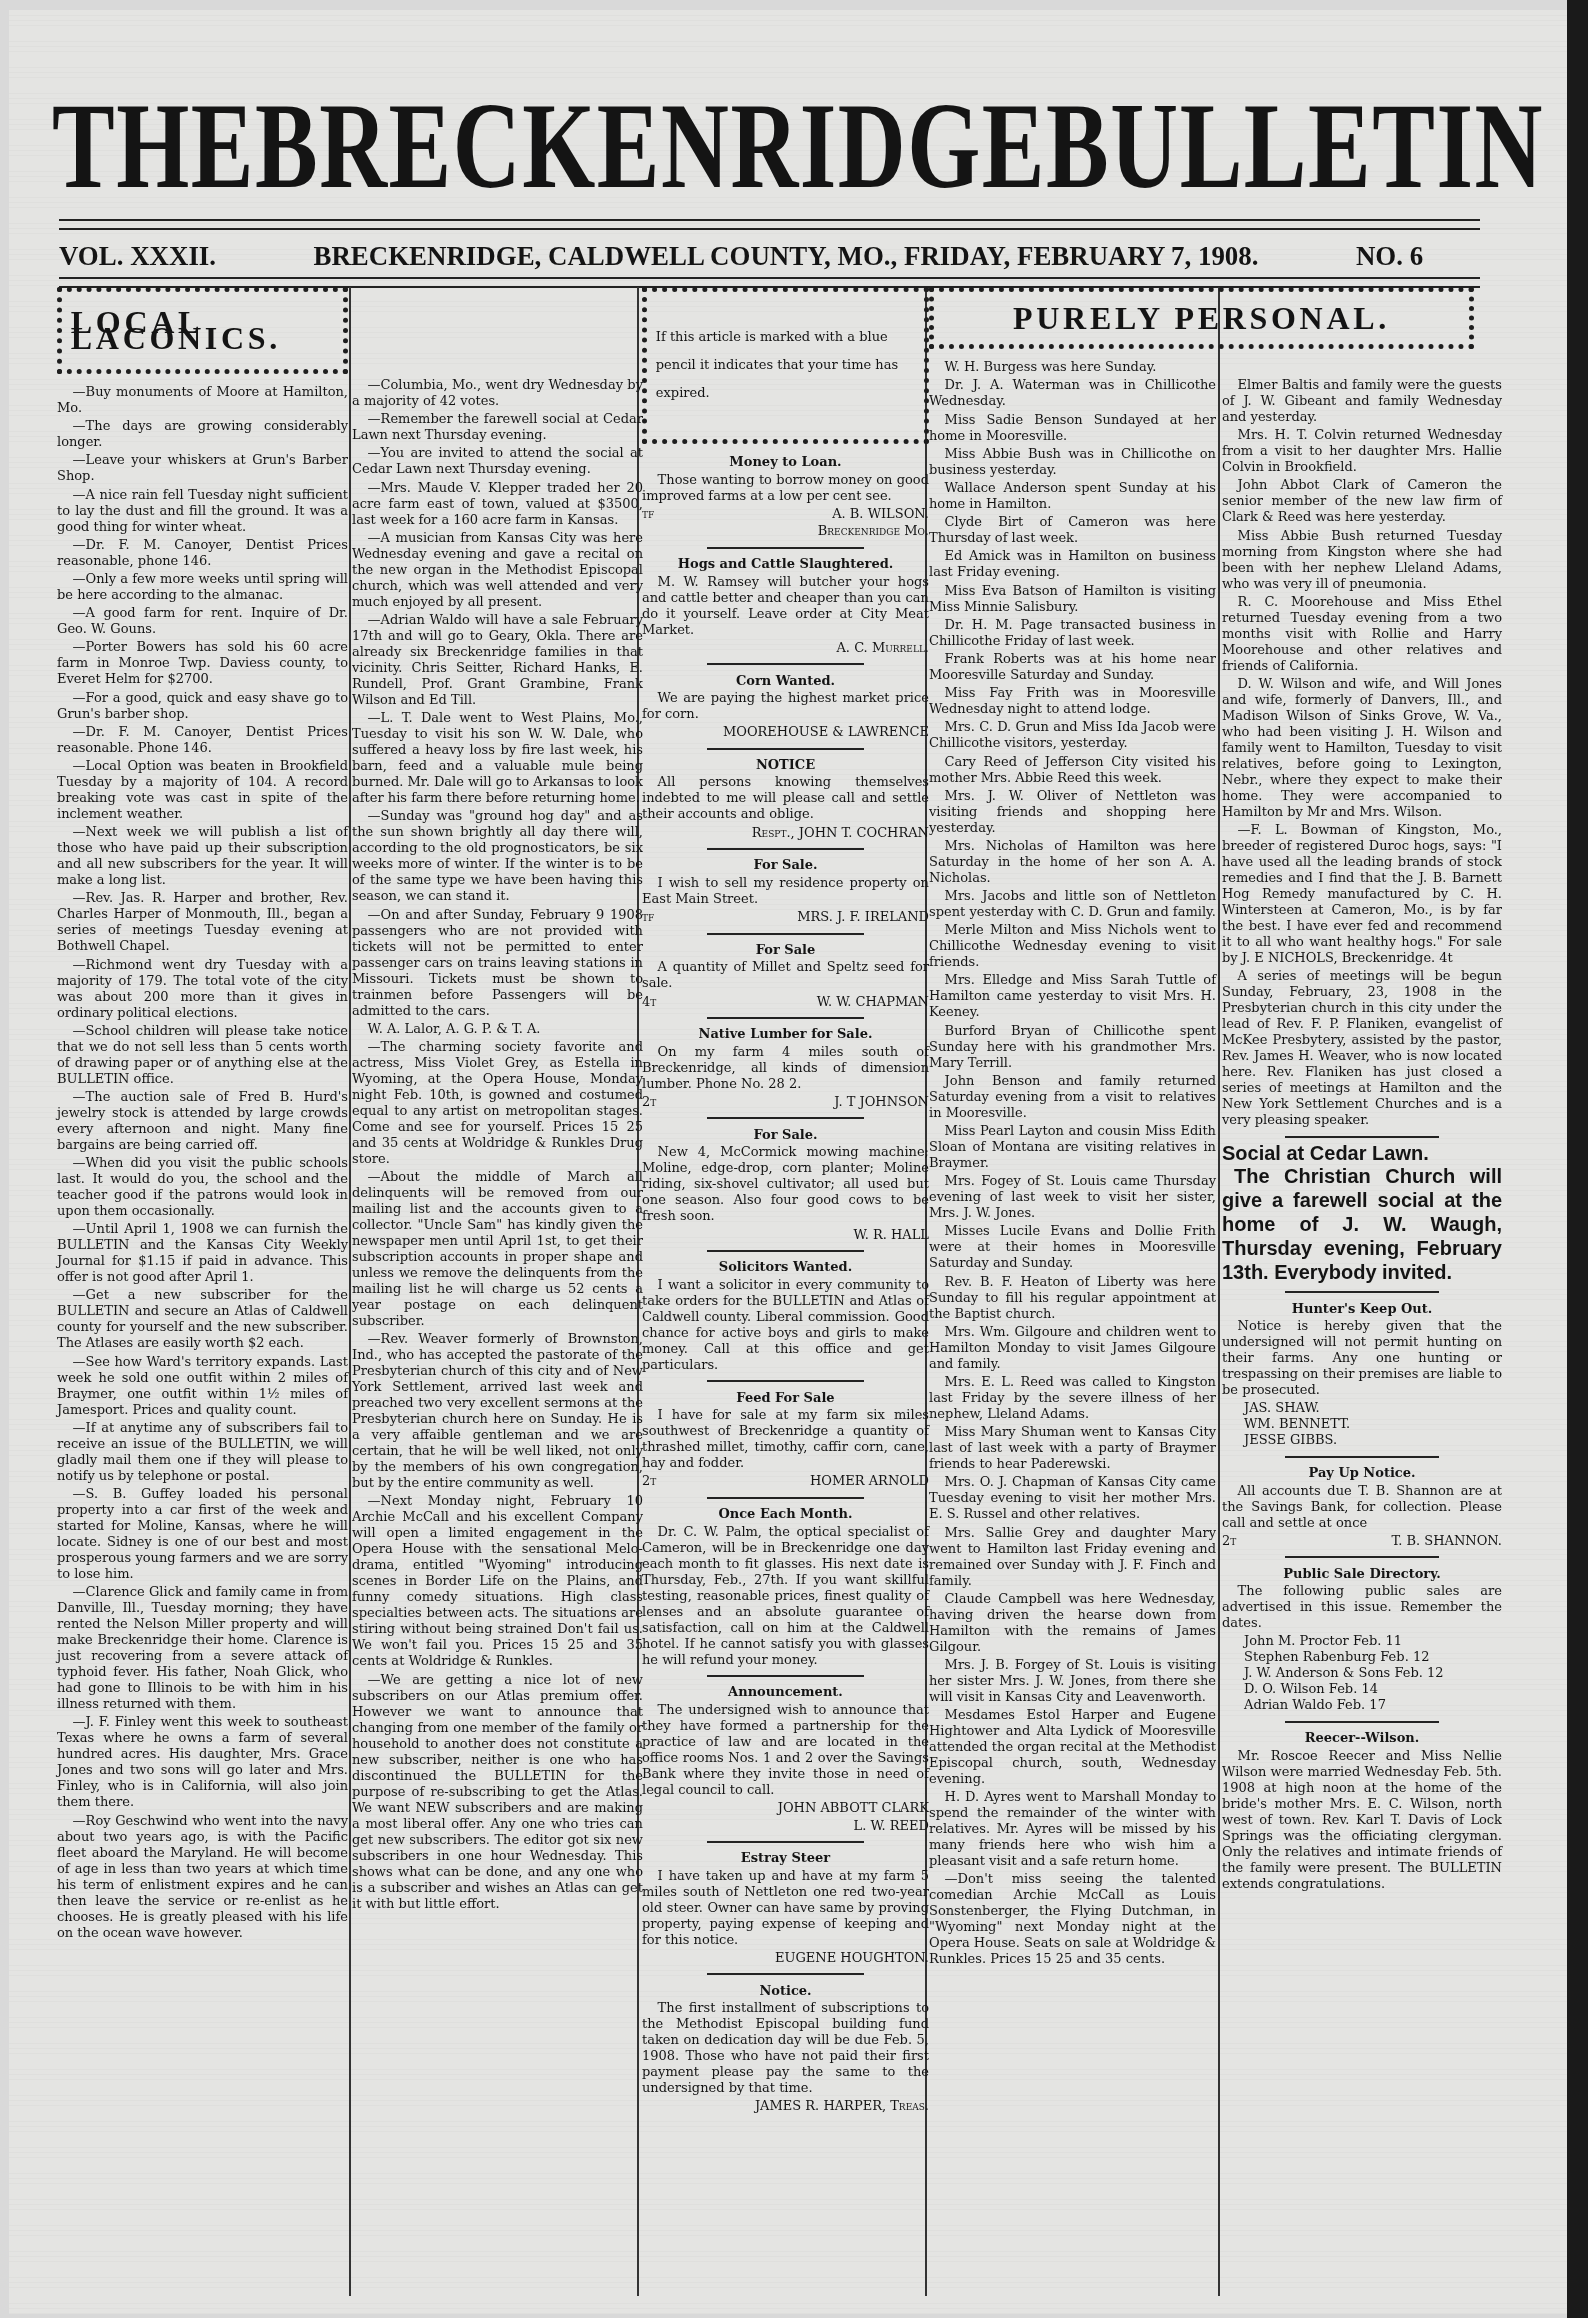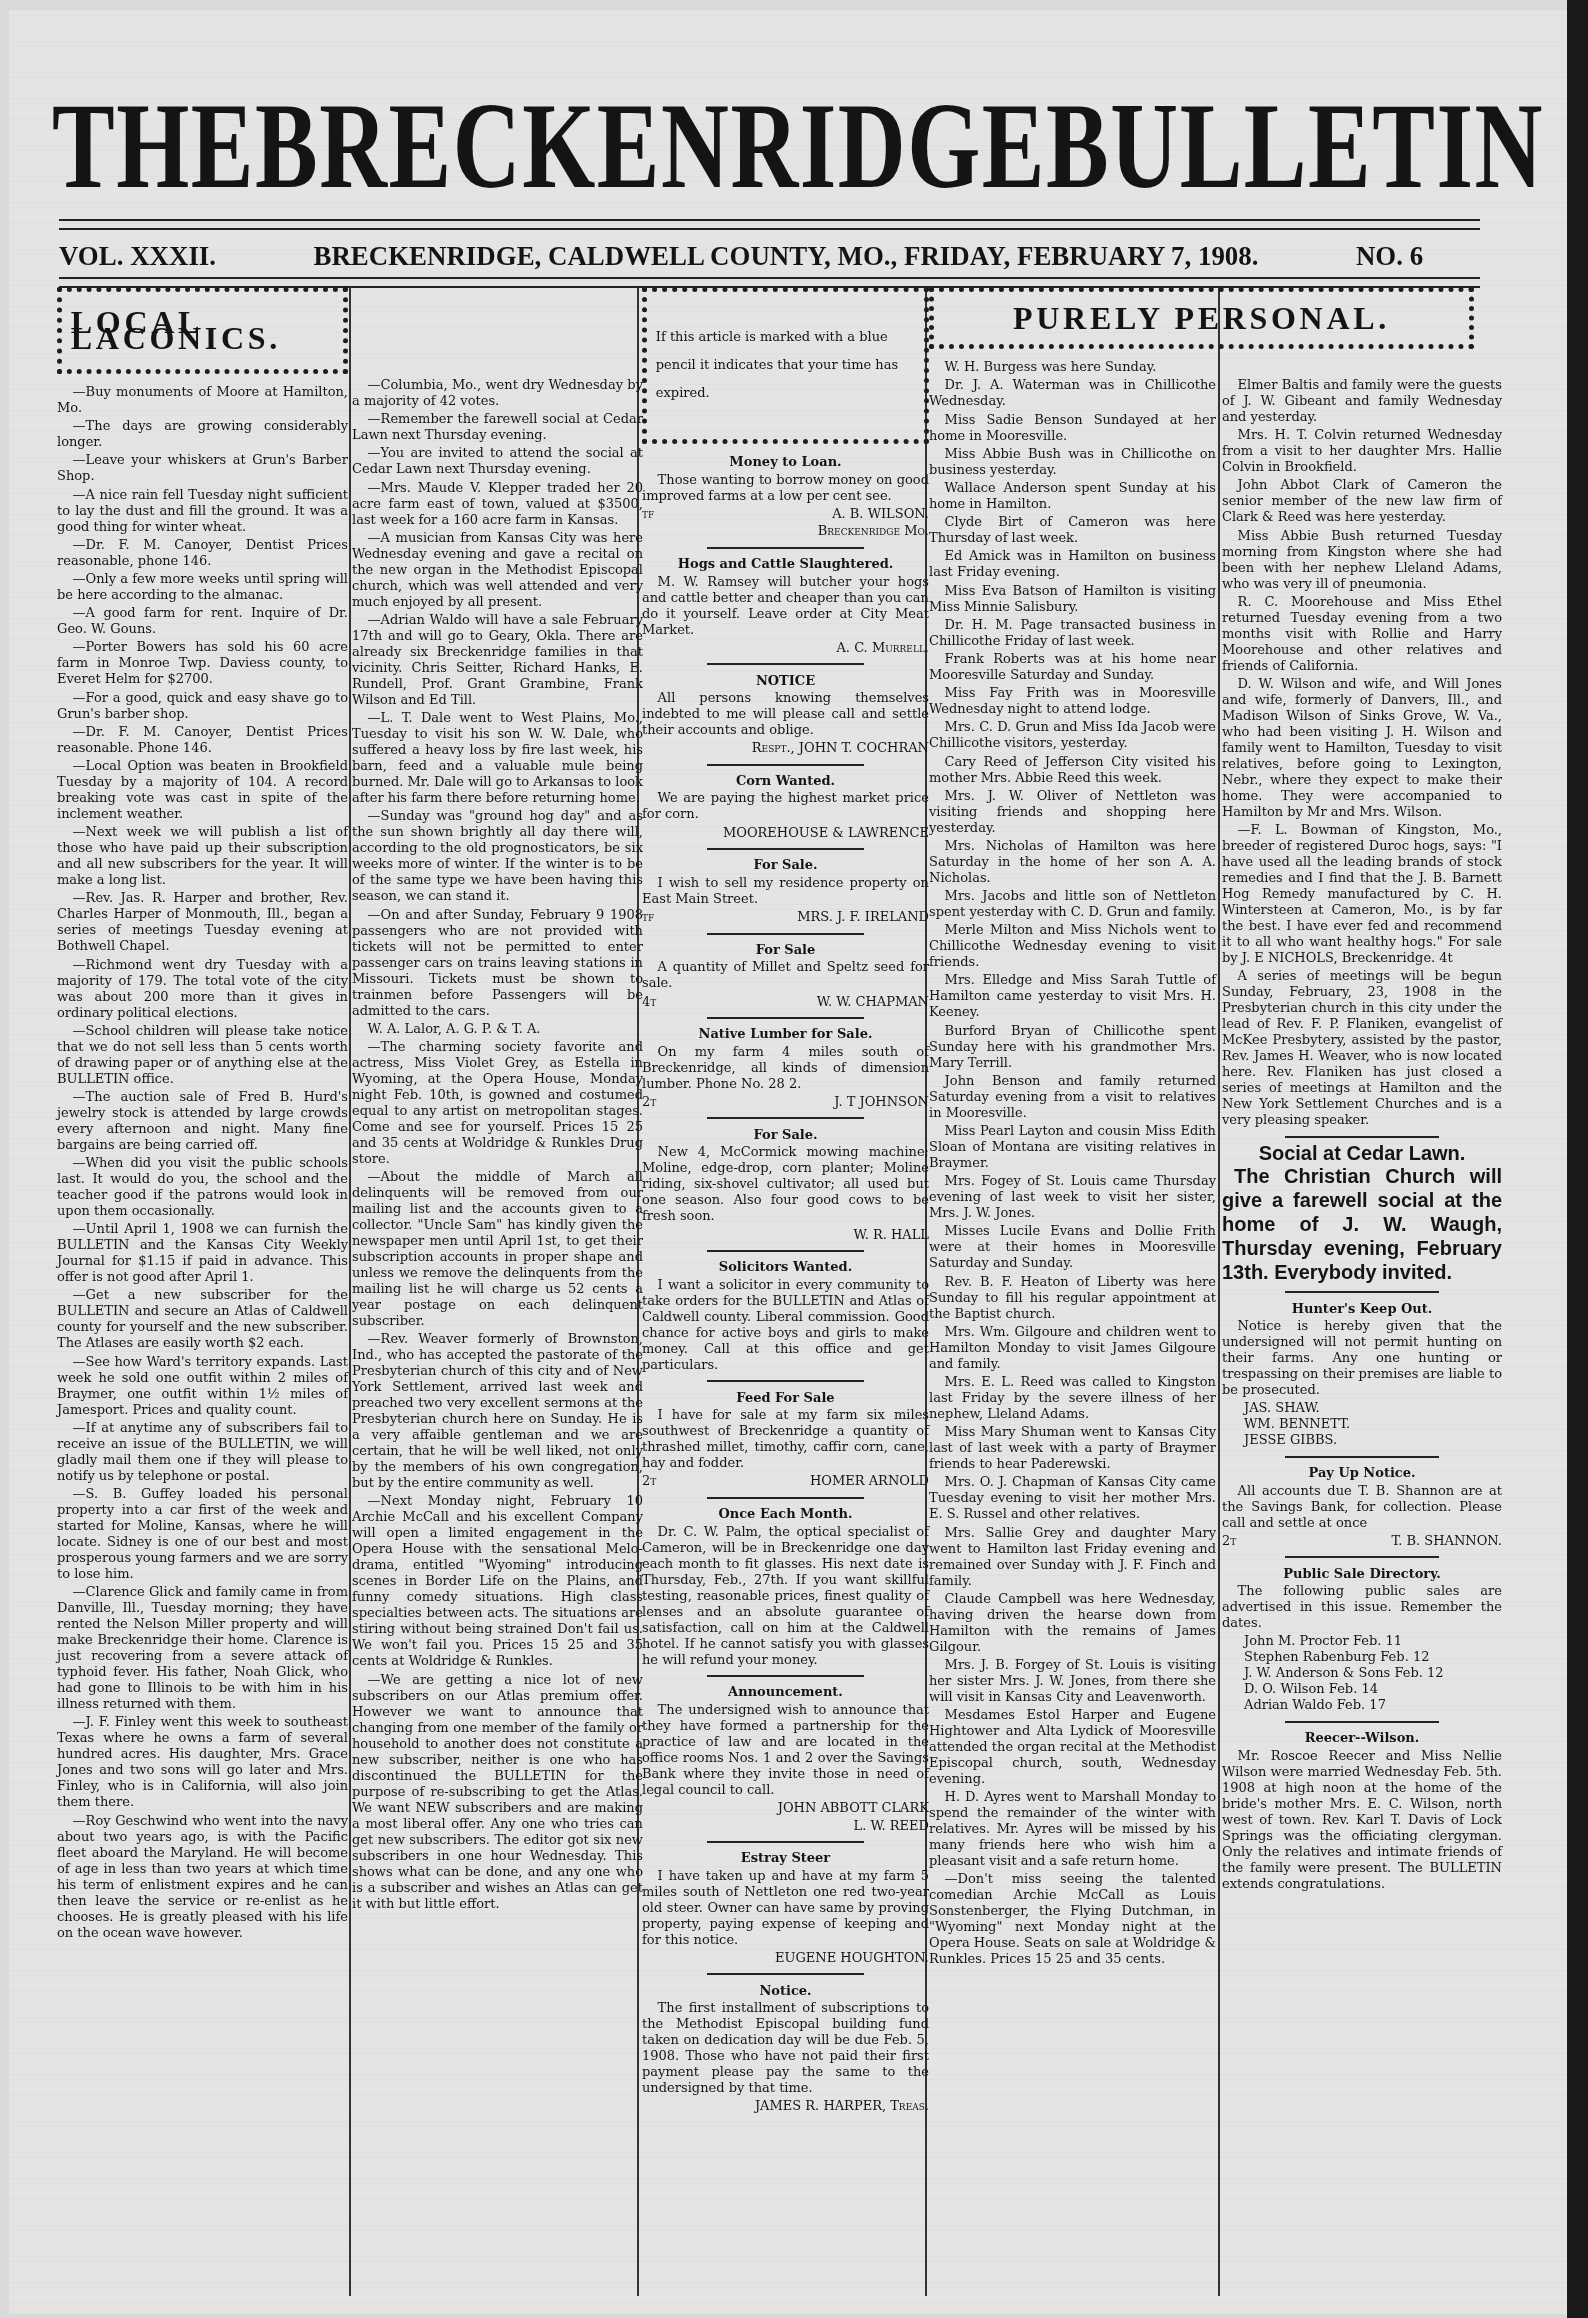--- a/index.html
+++ b/index.html
@@ -43,21 +43,21 @@
     display: flex; align-items: center; justify-content: center;
   }
   .section-title { font-family: "Liberation Serif", serif; font-weight: bold;
     font-size: 32px; letter-spacing: 3.7px; height: 62px; }
   .marked { font-size: 13px; line-height: 28px; text-align: left; justify-content: flex-start; height: 132px; }
   .ad h4 { margin: 4.4px 0 1.5px; text-align: center; font-size: 13px; font-weight: bold; }
   .ad p { text-indent: 1.2em; }
   .sig { text-align: right; font-variant: small-caps; margin: 0 0 1.5px; }
   .sig2 { display: flex; justify-content: space-between; font-variant: small-caps; margin: 0 0 1.5px; }
   .short-rule { width: 55%; margin: 7.4px auto; border-top: 2.2px solid #222; }
-  .big-notice h3 { margin: 5.9px 0 2.9px; font-family: "Liberation Sans", sans-serif; font-size: 20px; text-align: center; }
+  .big-notice h3 { margin: 5.9px 0 2.9px; font-family: "Liberation Sans", sans-serif; font-size: 20px; }
   .big-notice p { font-family: "Liberation Sans", sans-serif; font-size: 20px; line-height: 24px; font-weight: bold; text-indent: 0.6em; margin: 0; }
   .sale-list div { padding-left: 22px; margin: 0; }
   .ad-block { margin-bottom: 2.9px; }
 </style>
 </head>
 <body>
 
 <div class="page">
 </div>
 <div class="edge"></div>
@@ -150,29 +150,29 @@
         <div class="sig">Breckenridge Mo.</div>
       </div>
       <div class="ad ad-block">
         <div class="short-rule"></div>
         <h4>Hogs and Cattle Slaughtered.</h4>
         <p>M. W. Ramsey will butcher your hogs and cattle better and cheaper than you can do it yourself. Leave order at City Meat Market.</p>
         <div class="sig">A. C. Murrell.</div>
       </div>
       <div class="ad ad-block">
         <div class="short-rule"></div>
+        <h4>Corn Wanted.</h4>
+        <p>We are paying the highest market price for corn.</p>
+        <div class="sig">MOOREHOUSE &amp; LAWRENCE</div>
+      </div>
+      <div class="ad ad-block">
+        <div class="short-rule"></div>
         <h4>NOTICE</h4>
         <p>All persons knowing themselves indebted to me will please call and settle their accounts and oblige.</p>
         <div class="sig">Respt., JOHN T. COCHRAN</div>
-      </div>
-      <div class="ad ad-block">
-        <div class="short-rule"></div>
-        <h4>Corn Wanted.</h4>
-        <p>We are paying the highest market price for corn.</p>
-        <div class="sig">MOOREHOUSE &amp; LAWRENCE</div>
       </div>
       <div class="ad ad-block">
         <div class="short-rule"></div>
         <h4>For Sale.</h4>
         <p>I wish to sell my residence property on East Main Street.</p>
         <div class="sig2">
           <span>tf</span>
           <span>MRS. J. F. IRELAND</span>
         </div>
       </div>

